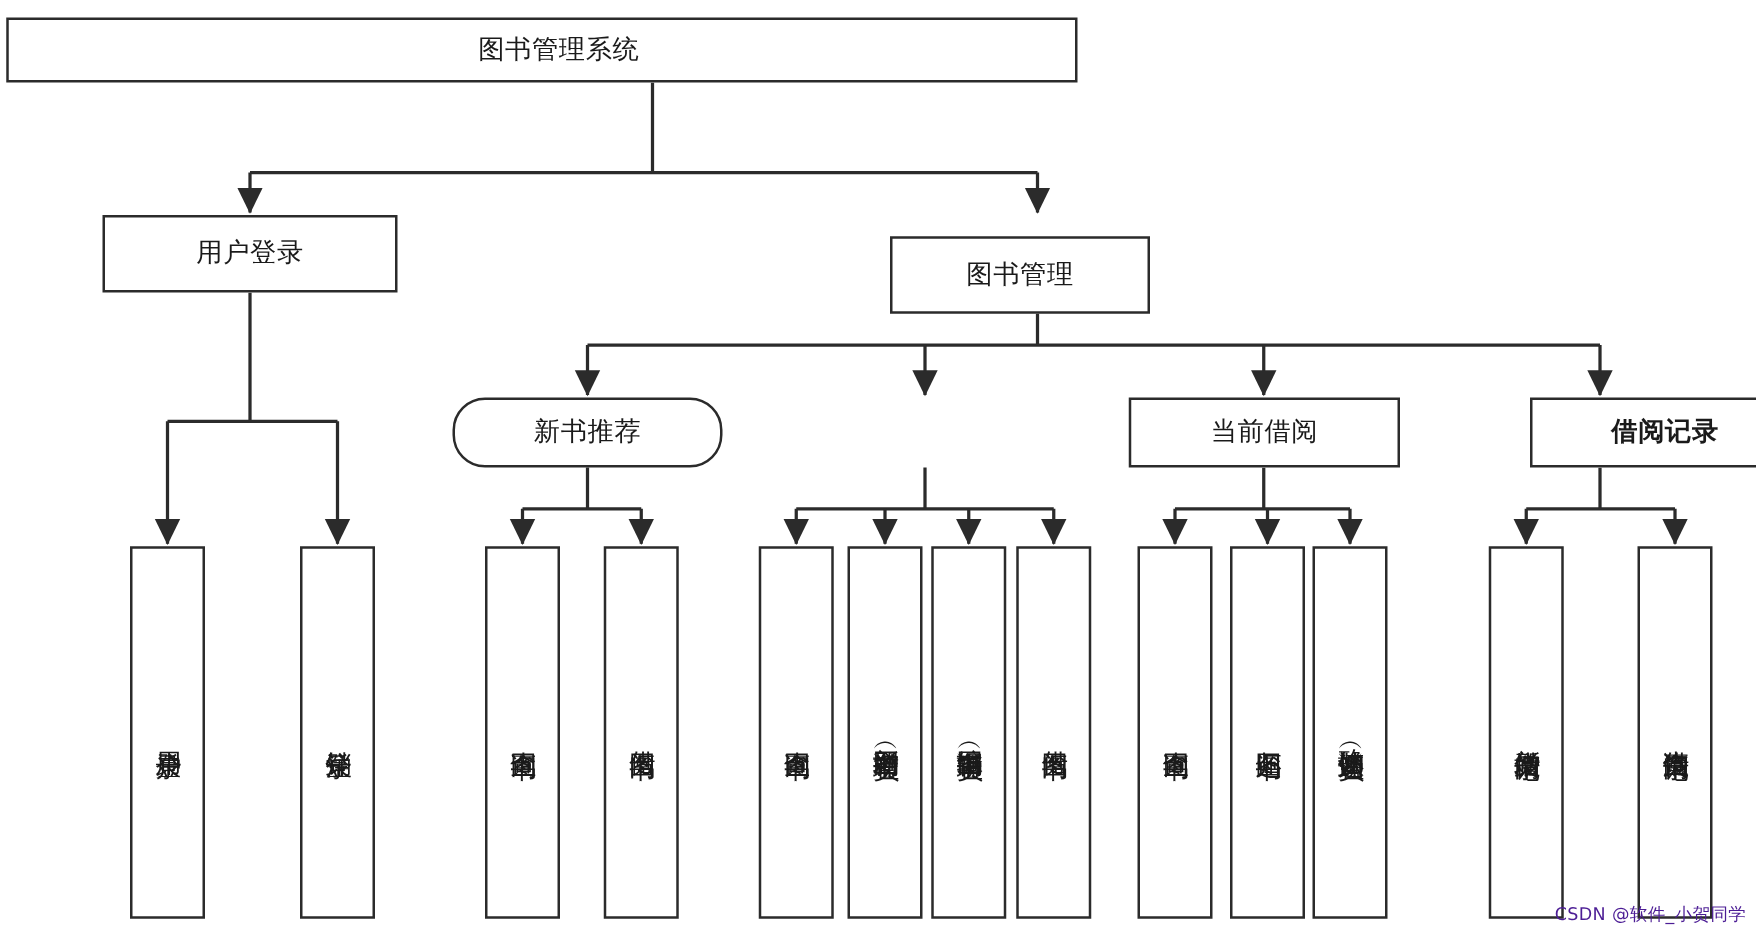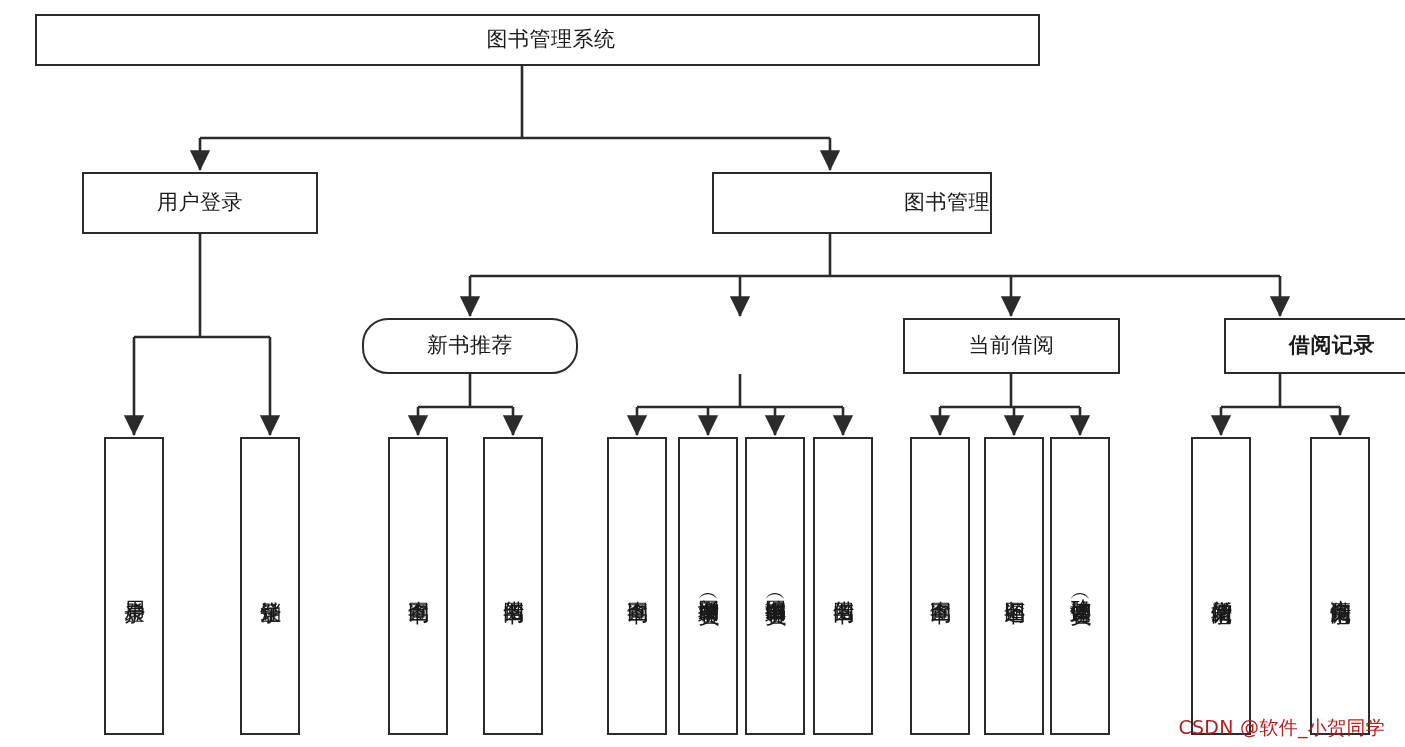--- a/index.html
+++ b/index.html
@@ -50,24 +50,24 @@
     writing-mode: vertical-rl;
     text-orientation: upright;
     font-size: 21px;
     line-height: 1.32;
     letter-spacing: 1px;
     text-align: center;
     max-height: 100%;
   }
   #watermark {
     position: absolute;
-    right: 20px;
+    right: 8px;
     bottom: 6px;
-    font-size: 19px;
-    color: #b91c1c;
+    font-size: 14px;
+    color: #4c1d95;
     white-space: nowrap;
     z-index: 5;
     letter-spacing: 0.3px;
   }
 </style>
 </head>
 <body>
 
 <div id="diagram-root">
 
@@ -114,28 +114,28 @@
       <path d="M1014,407 L1014,435" marker-end="url(#arrow)"></path>
       <path d="M1080,407 L1080,435" marker-end="url(#arrow)"></path>
 
       <path d="M1280,374 L1280,407"></path>
       <path d="M1221,407 L1340,407"></path>
       <path d="M1221,407 L1221,435" marker-end="url(#arrow)"></path>
       <path d="M1340,407 L1340,435" marker-end="url(#arrow)"></path>
     </g>
   </svg>
 
-  <div class="node node-h" style="left:35px; top:14px; width:1005px; height:52px;padding-left:27px;">
+  <div class="node node-h" style="left:5px; top:14px; width:857px; height:52px;padding-left:27px;">
     <span class="node-label">图书管理系统</span>
   </div>
 
   <div class="node node-h" style="left:82px; top:172px; width:236px; height:62px;">
     <span class="node-label">用户登录</span>
   </div>
-  <div class="node node-h" style="left:712px; top:172px; width:280px; height:62px;justify-content:flex-end;">
+  <div class="node node-h" style="left:712px; top:189px; width:208px; height:62px;">
     <span class="node-label">图书管理</span>
   </div>
 
   <div class="node node-h" style="left:362px; top:318px; width:216px; height:56px;border-radius:26px;">
     <span class="node-label">新书推荐</span>
   </div>
   <div class="node node-h" style="left:903px; top:318px; width:217px; height:56px;text-align:center;">
     <span class="node-label">当前借阅</span>
   </div>
   <div class="node node-h" style="left:1224px; top:318px; width:216px; height:56px;font-weight:bold;">

